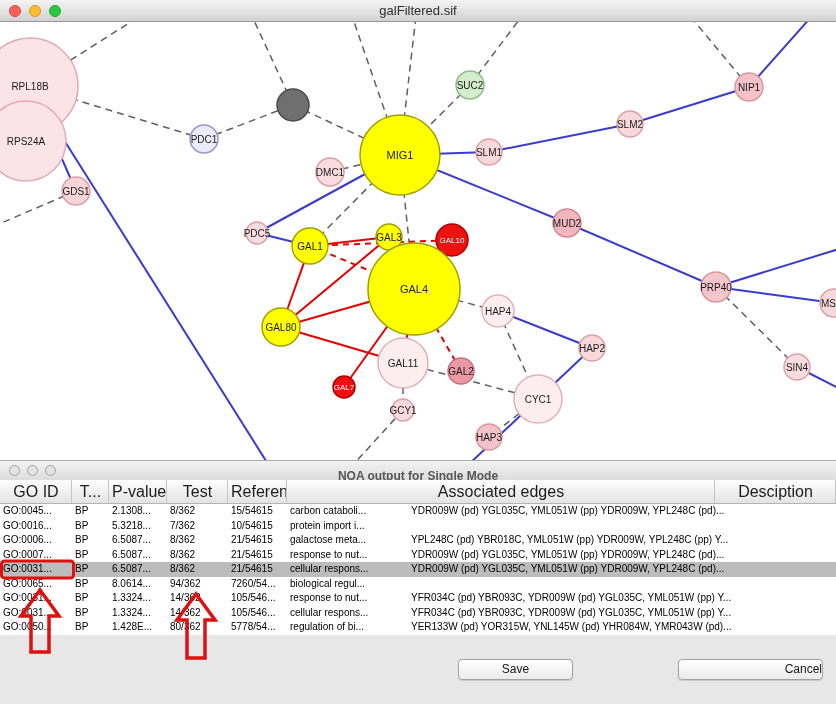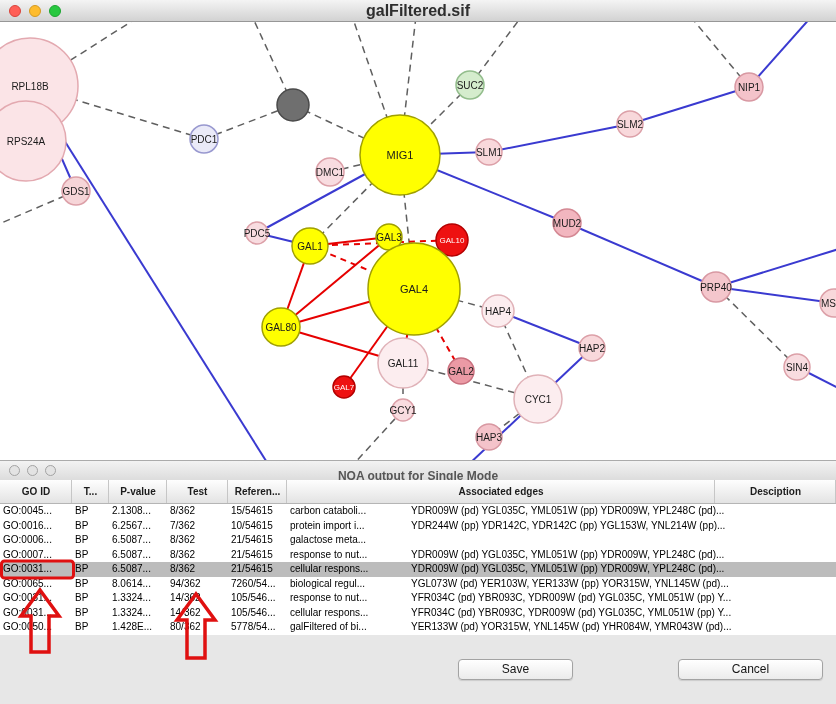--- a/index.html
+++ b/index.html
@@ -7,21 +7,21 @@
     width:836px; height:704px; position:relative; overflow:hidden;
     font-family:"Liberation Sans", sans-serif; background:#e8e8e8;
   }
   
   .win-top { position:absolute; top:0; left:0; width:836px; height:460px; background:#fff; }
   .titlebar {
     height:22px; background:linear-gradient(#f4f4f4,#d2d2d2);
     border-bottom:1px solid #979797; position:relative;
     display:flex; align-items:center; justify-content:center; box-sizing:border-box;
   }
-  .titlebar .title { font-size:16px; font-weight:bold; color:#2e2e2e; }
+  .titlebar .title { font-size:13px; font-weight:normal; color:#2e2e2e; }
   .lights { position:absolute; left:9px; top:5px; display:flex; gap:8px; }
   .light { width:12px; height:12px; border-radius:50%; box-sizing:border-box; display:block; }
   .l-close { background:#ff5f57; border:1px solid #d8443c; }
   .l-min   { background:#febc2e; border:1px solid #d49a22; }
   .l-zoom  { background:#28c840; border:1px solid #1da531; }
   .graph { position:absolute; top:22px; left:0; width:836px; height:438px; background:#fff; }
   .netsvg { display:block; overflow:hidden; }
   .netsvg text { font-family:"Liberation Sans", sans-serif; }
 
   
@@ -33,35 +33,35 @@
   }
   .titlebar2 .title { font-size:12px; font-weight:bold; color:#565656; }
   .lights2 { position:absolute; left:9px; top:4px; display:flex; gap:7px; }
   .light2 { width:11px; height:11px; border-radius:50%; background:#e3e3e3; border:1px solid #a3a3a3; box-sizing:border-box; display:block; }
 
   .table { position:absolute; top:20px; left:0; width:836px; height:155px; background:#fff; }
   .thead {
     display:flex; height:24px; line-height:24px; box-sizing:border-box;
     background:linear-gradient(#fefefe,#e3e3e3); border-bottom:1px solid #b5b5b5;
   }
-  .thead .cell { text-align:center; border-right:1px solid #c6c6c6; font-size:10px; color:#1c1c1c;font-weight:bold; }
+  .thead .cell { text-align:center; border-right:1px solid #c6c6c6; font-size:16px; color:#1c1c1c; }
   .trow { display:flex; height:14.5px; line-height:14.5px; font-size:10px; color:#000; background:#fff; }
   .trow.selected { background:#bcbcbc; }
   .cell { overflow:hidden; white-space:nowrap; box-sizing:border-box; padding:0 2px 0 3px; }
   .c0{width:72px;} .c1{width:37px;} .c2{width:58px;} .c3{width:61px;} .c4{width:59px;} .c5{width:121px;} .c6{flex:1;}
 
   .btn {
     position:absolute; height:21px; box-sizing:border-box;
     border:1px solid #a3a3a3; border-radius:4px;
     background:linear-gradient(#ffffff,#ebebeb);
     font-size:12px; color:#161616; text-align:center; line-height:19px;
     box-shadow:0 1px 1px rgba(0,0,0,0.12); cursor:default;
   }
   .btn-save   { left:458px; top:199px; width:115px; }
-  .btn-cancel { left:678px; top:199px; width:145px; }
+  .btn-cancel { left:678px; top:199px; width:145px;text-align:right; }
 
   .annotations { position:absolute; top:0; left:0; pointer-events:none; z-index:5; }
 </style>
 </head>
 <body>
 
 <div class="win-top">
   <div class="titlebar">
     <span class="lights">
       <span class="light l-close"></span>
@@ -208,33 +208,33 @@
           <div class="cell c1">BP</div>
           <div class="cell c2">2.1308...</div>
           <div class="cell c3">8/362</div>
           <div class="cell c4">15/54615</div>
           <div class="cell c5">carbon cataboli...</div>
           <div class="cell c6">YDR009W (pd) YGL035C, YML051W (pp) YDR009W, YPL248C (pd)...</div>
         </div>
         <div class="trow">
           <div class="cell c0">GO:0016...</div>
           <div class="cell c1">BP</div>
-          <div class="cell c2">6.2567...</div>
+          <div class="cell c2">5.3218...</div>
           <div class="cell c3">7/362</div>
           <div class="cell c4">10/54615</div>
           <div class="cell c5">protein import i...</div>
-          <div class="cell c6">YDR244W (pp) YDR142C, YDR142C (pp) YGL153W, YNL214W (pp)...</div>
         </div>
         <div class="trow">
           <div class="cell c0">GO:0006...</div>
           <div class="cell c1">BP</div>
           <div class="cell c2">6.5087...</div>
           <div class="cell c3">8/362</div>
           <div class="cell c4">21/54615</div>
           <div class="cell c5">galactose meta...</div>
+          <div class="cell c6">YPL248C (pd) YBR018C, YML051W (pp) YDR009W, YPL248C (pp) Y...</div>
         </div>
         <div class="trow">
           <div class="cell c0">GO:0007...</div>
           <div class="cell c1">BP</div>
           <div class="cell c2">6.5087...</div>
           <div class="cell c3">8/362</div>
           <div class="cell c4">21/54615</div>
           <div class="cell c5">response to nut...</div>
           <div class="cell c6">YDR009W (pd) YGL035C, YML051W (pp) YDR009W, YPL248C (pd)...</div>
         </div>
@@ -247,21 +247,20 @@
           <div class="cell c5">cellular respons...</div>
           <div class="cell c6">YDR009W (pd) YGL035C, YML051W (pp) YDR009W, YPL248C (pd)...</div>
         </div>
         <div class="trow">
           <div class="cell c0">GO:0065...</div>
           <div class="cell c1">BP</div>
           <div class="cell c2">8.0614...</div>
           <div class="cell c3">94/362</div>
           <div class="cell c4">7260/54...</div>
           <div class="cell c5">biological regul...</div>
-          <div class="cell c6">YGL073W (pd) YER103W, YER133W (pp) YOR315W, YNL145W (pd)...</div>
         </div>
         <div class="trow">
           <div class="cell c0">GO:0031...</div>
           <div class="cell c1">BP</div>
           <div class="cell c2">1.3324...</div>
           <div class="cell c3">14/362</div>
           <div class="cell c4">105/546...</div>
           <div class="cell c5">response to nut...</div>
           <div class="cell c6">YFR034C (pd) YBR093C, YDR009W (pd) YGL035C, YML051W (pp) Y...</div>
         </div>
@@ -273,21 +272,21 @@
           <div class="cell c4">105/546...</div>
           <div class="cell c5">cellular respons...</div>
           <div class="cell c6">YFR034C (pd) YBR093C, YDR009W (pd) YGL035C, YML051W (pp) Y...</div>
         </div>
         <div class="trow">
           <div class="cell c0">GO:0050...</div>
           <div class="cell c1">BP</div>
           <div class="cell c2">1.428E...</div>
           <div class="cell c3">80/362</div>
           <div class="cell c4">5778/54...</div>
-          <div class="cell c5">galFiltered of bi...</div>
+          <div class="cell c5">regulation of bi...</div>
           <div class="cell c6">YER133W (pd) YOR315W, YNL145W (pd) YHR084W, YMR043W (pd)...</div>
         </div>
       </div>
   </div>
 
   <div class="btn btn-save">Save</div>
   <div class="btn btn-cancel">Cancel</div>
 
   <svg class="annotations" width="836" height="244" viewBox="0 0 836 244">
     <rect class="ann" x="1.5" y="101" width="72" height="17" rx="3" fill="none" stroke-width="3" stroke="#e01010"></rect>

